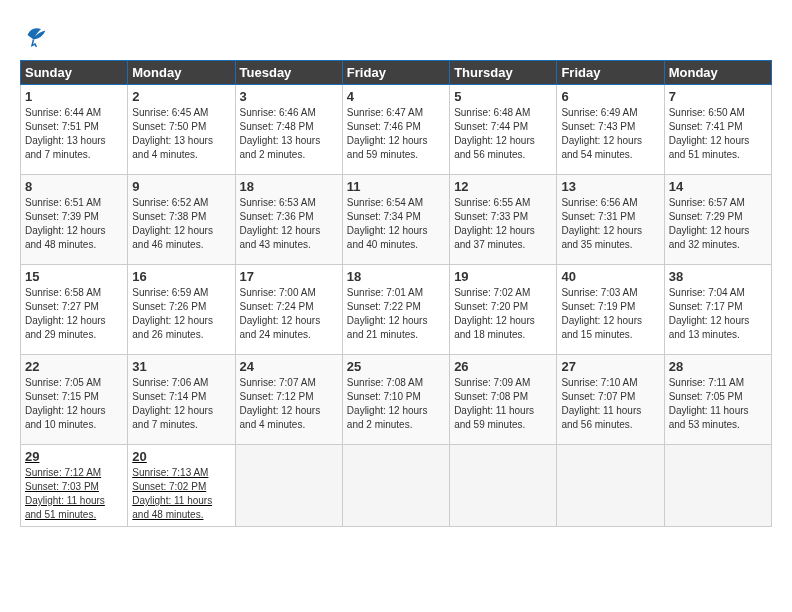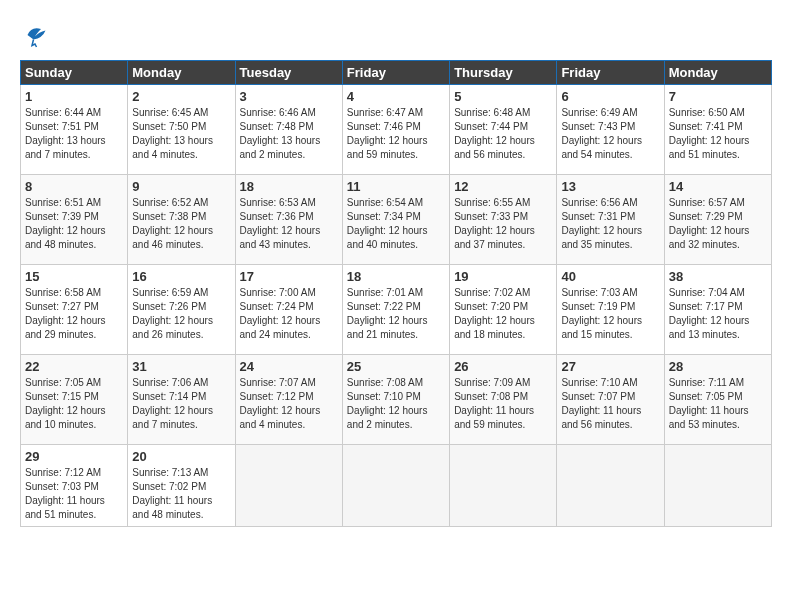--- a/index.html
+++ b/index.html
@@ -82,20 +82,21 @@
     .day-info {
       font-size: 10px;
       color: #333;
       line-height: 1.4;
     }
     .empty-cell {
       background: #f5f5f5 !important;
     }
     .last-row td {
       height: 80px;
+      text-decoration: underline;
     }
   </style>
 </head>
 <body>
 
 <div class="header-section">
   <div class="logo">
     <svg class="logo-bird" viewBox="0 0 40 40">
       <path d="M10 20 Q15 8 28 12 Q22 18 20 22 Q25 16 34 14 Q30 24 18 26 Z" fill="#1a6db5"></path>
       <path d="M18 26 L16 34 L20 32 L22 36" fill="none" stroke="#1a6db5" stroke-width="2"></path>

